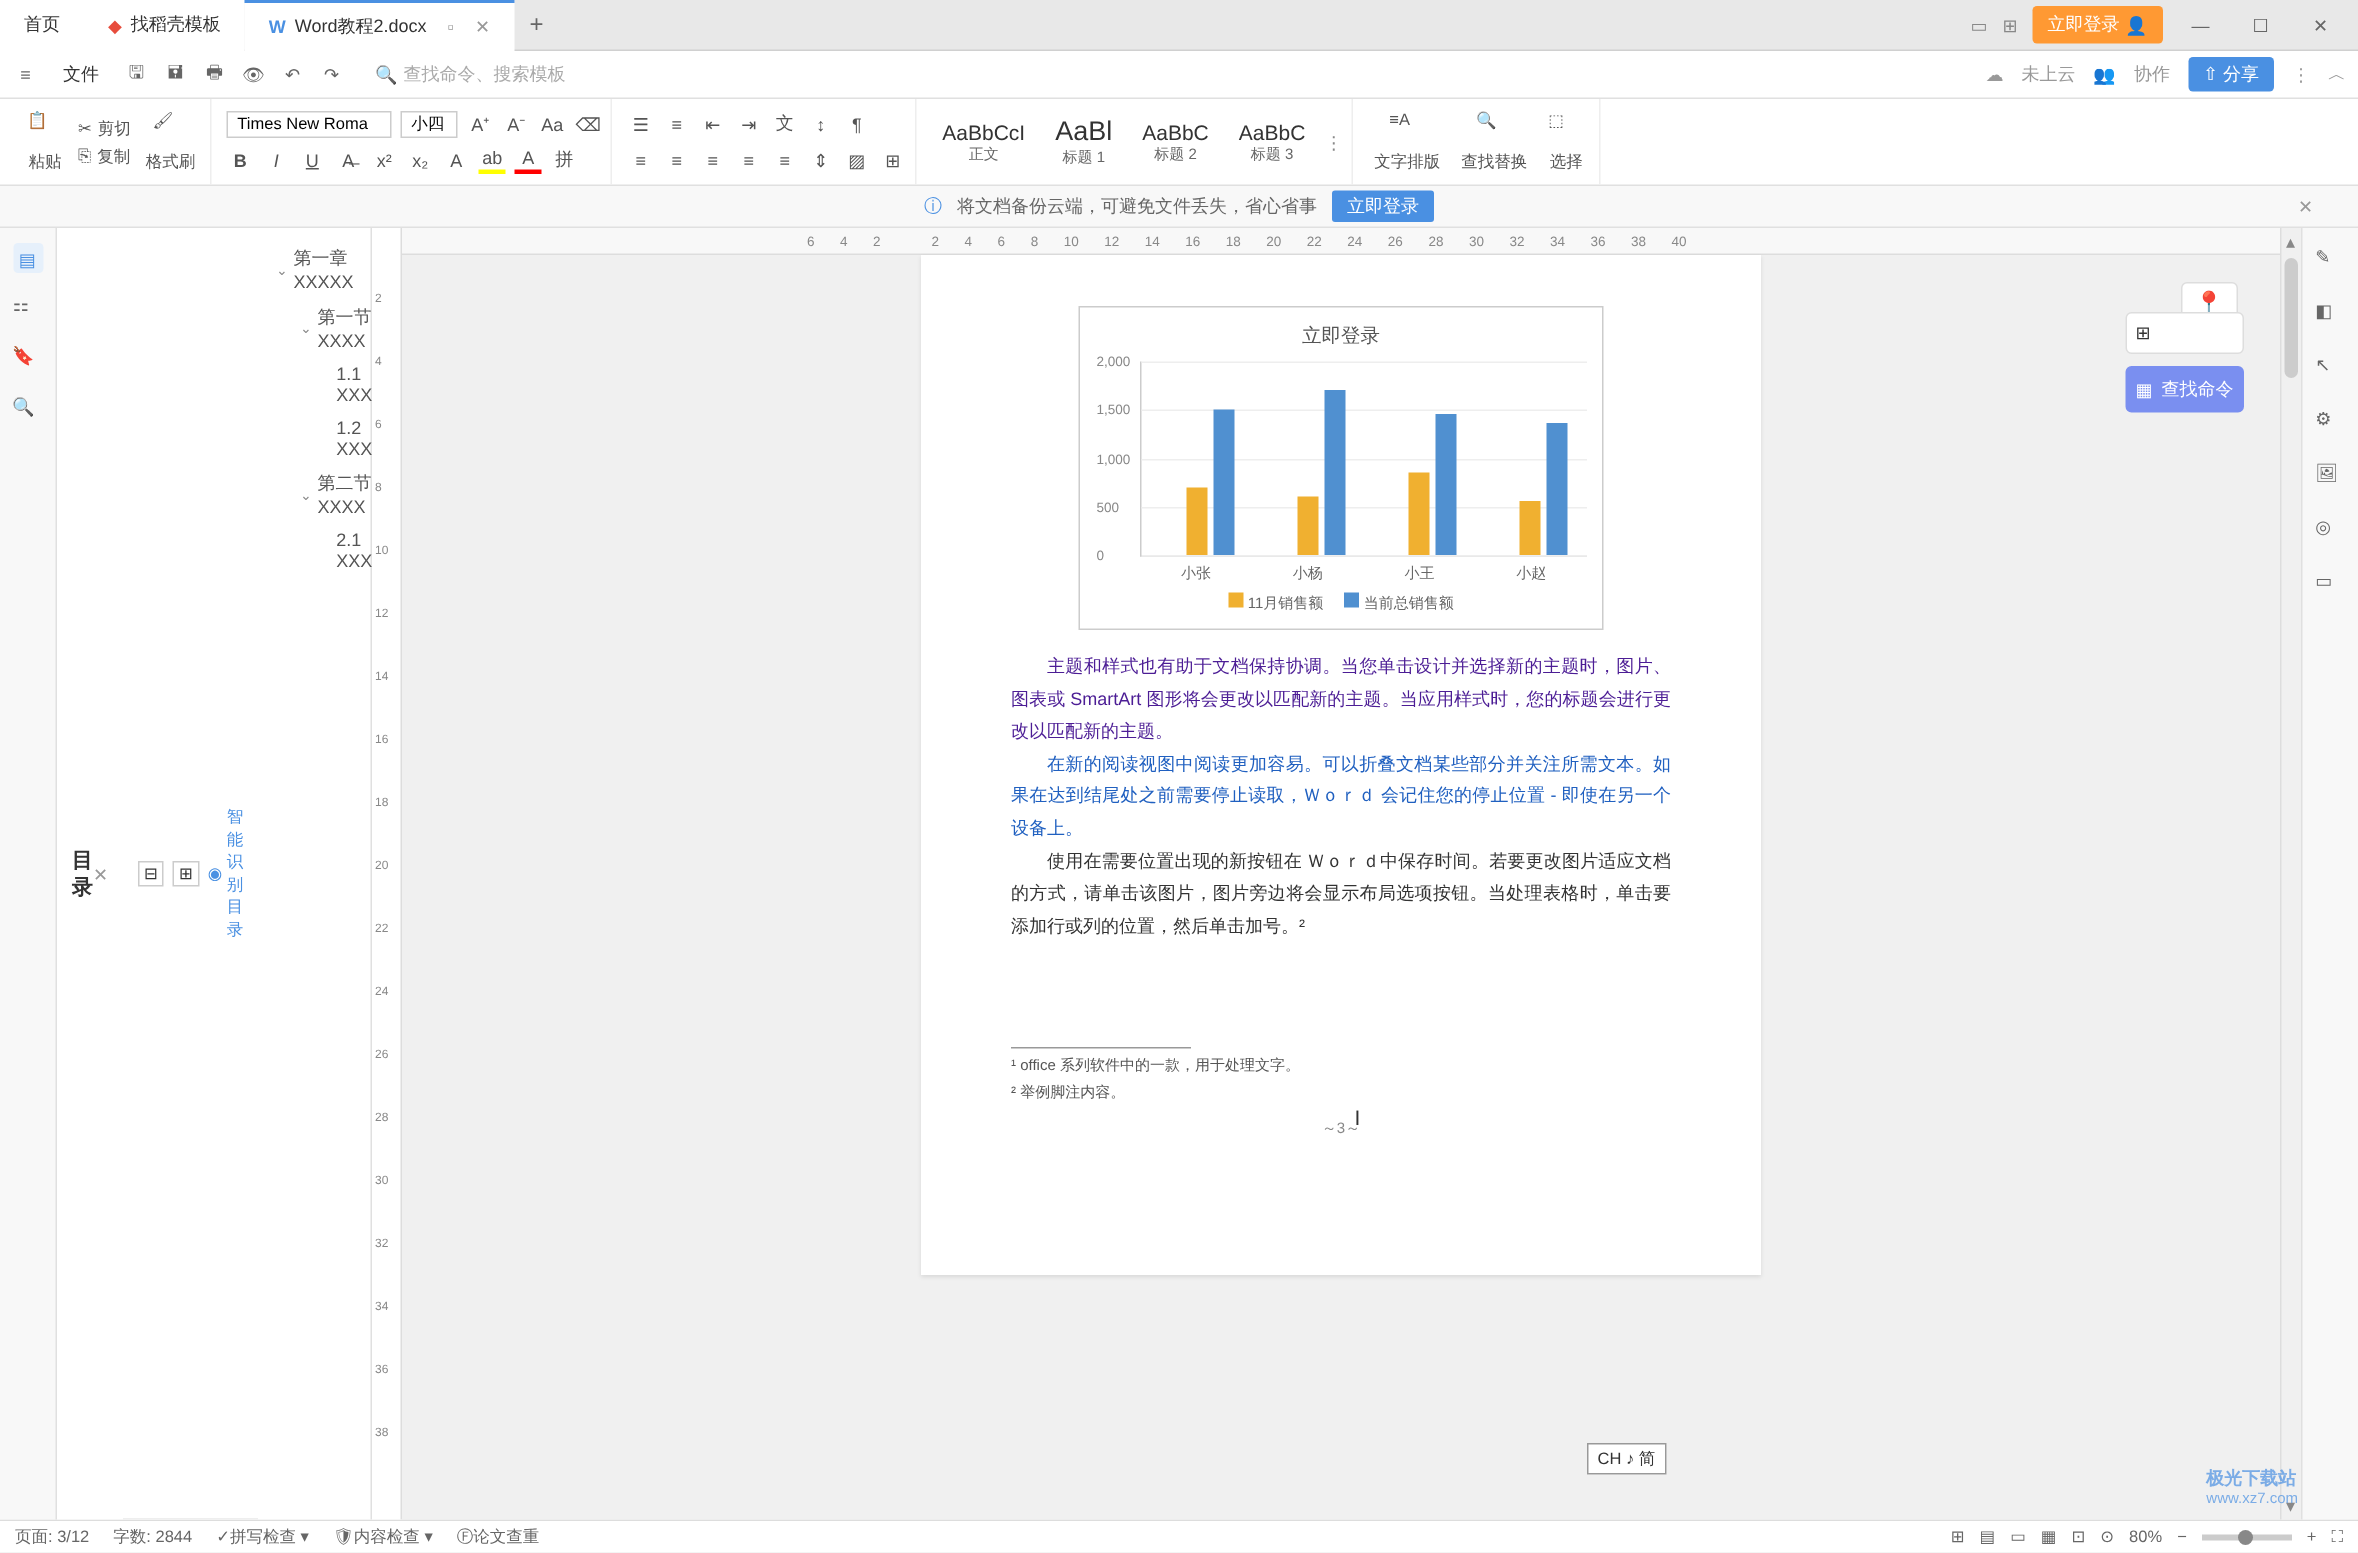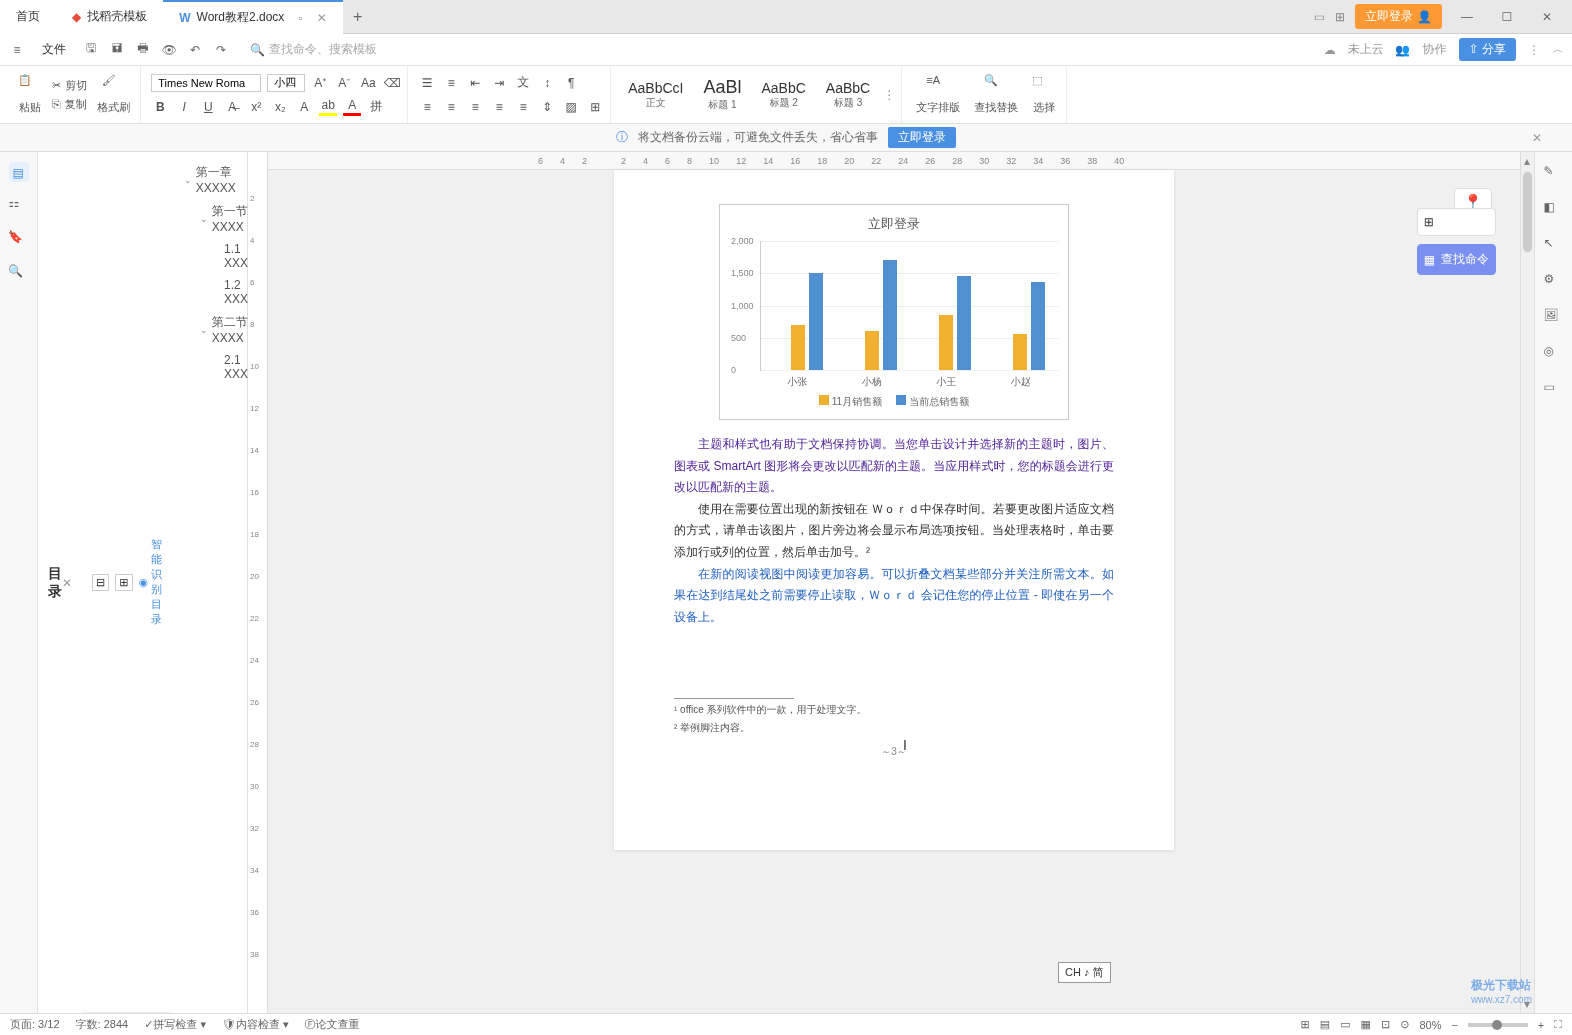--- a/index.html
+++ b/index.html
@@ -422,22 +422,22 @@
               <span>小王</span>
               <span>小赵</span>
             </div>
           <div class="legend" id="chart-legend">
               <span><span class="legend-sw" style="background: rgb(240, 176, 48);"></span>11月销售额</span>
               <span><span class="legend-sw" style="background: rgb(80, 144, 208);"></span>当前总销售额</span>
             </div>
         </div>
 
         <p class="para red-para">主题和样式也有助于文档保持协调。当您单击设计并选择新的主题时，图片、图表或 SmartArt 图形将会更改以匹配新的主题。当应用样式时，您的标题会进行更改以匹配新的主题。</p>
+        <p class="para blue-para">在新的阅读视图中阅读更加容易。可以折叠文档某些部分并关注所需文本。如果在达到结尾处之前需要停止读取，Ｗｏｒｄ 会记住您的停止位置 - 即使在另一个设备上。</p>
         <p class="para">使用在需要位置出现的新按钮在 Ｗｏｒｄ中保存时间。若要更改图片适应文档的方式，请单击该图片，图片旁边将会显示布局选项按钮。当处理表格时，单击要添加行或列的位置，然后单击加号。²</p>
-        <p class="para blue-para">在新的阅读视图中阅读更加容易。可以折叠文档某些部分并关注所需文本。如果在达到结尾处之前需要停止读取，Ｗｏｒｄ 会记住您的停止位置 - 即使在另一个设备上。</p>
         <span class="text-cursor" style="left:655px;top:585px;">I</span>
 
         <div class="footnote-sep"></div>
         <div class="footnote">¹  office 系列软件中的一款，用于处理文字。</div>
         <div class="footnote">²  举例脚注内容。</div>
         <div class="page-num">～3～</div>
       </div>
     </div>
 
     <div class="loc-pin">📍</div>

